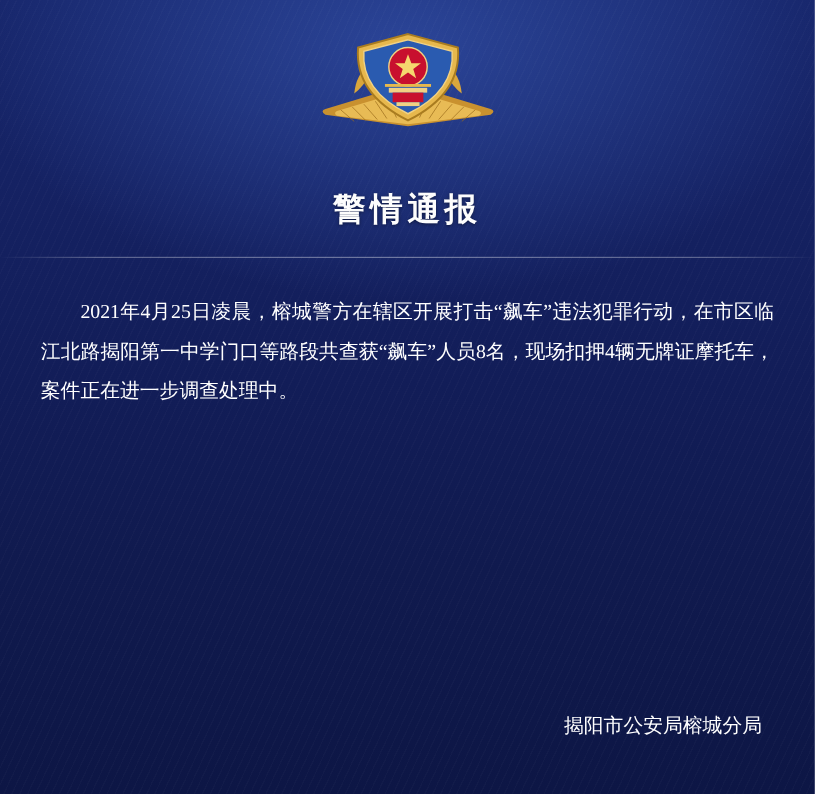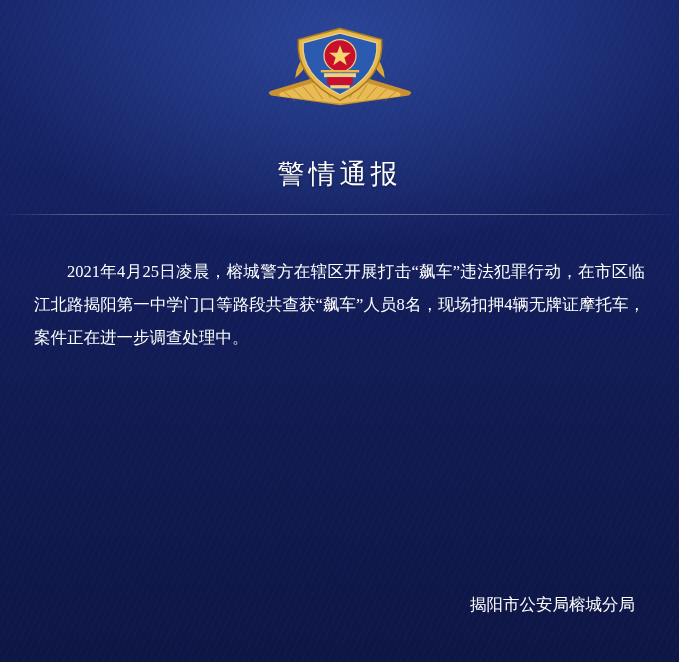--- a/index.html
+++ b/index.html
@@ -43,21 +43,21 @@
     width: 160px;
     height: 112px;
     position: relative;
   }
   .title {
     position: relative;
     z-index: 2;
     text-align: center;
     color: #fdfdfd;
     font-size: 27px;
-    font-weight: normal;
+    font-weight: bold;
     letter-spacing: 4px;
     margin-top: 22px;
     text-shadow: 0 1px 3px rgba(0,0,0,0.45);
   }
   .divider {
     position: relative;
     z-index: 2;
     margin: 22px 0 0 0;
     height: 1px;
     background: linear-gradient(90deg, rgba(255,255,255,0.0) 0%, rgba(255,255,255,0.30) 12%, rgba(255,255,255,0.38) 50%, rgba(255,255,255,0.30) 88%, rgba(255,255,255,0.0) 100%);
@@ -66,21 +66,21 @@
     position: relative;
     z-index: 2;
     padding: 24px 34px 0 34px;
     color: #ffffff;
     font-size: 16.5px;
     line-height: 33px;
     text-align: justify;
     text-justify: inter-ideograph;
   }
   .body-text p {
-    margin: 16px 0 12px 0;
+    margin: 4px 0 12px 0;
     text-indent: 2em;
   }
   .signature {
     position: absolute;
     right: 44px;
     bottom: 42px;
     z-index: 2;
     color: #ffffff;
     font-size: 16.5px;
     line-height: 31px;

